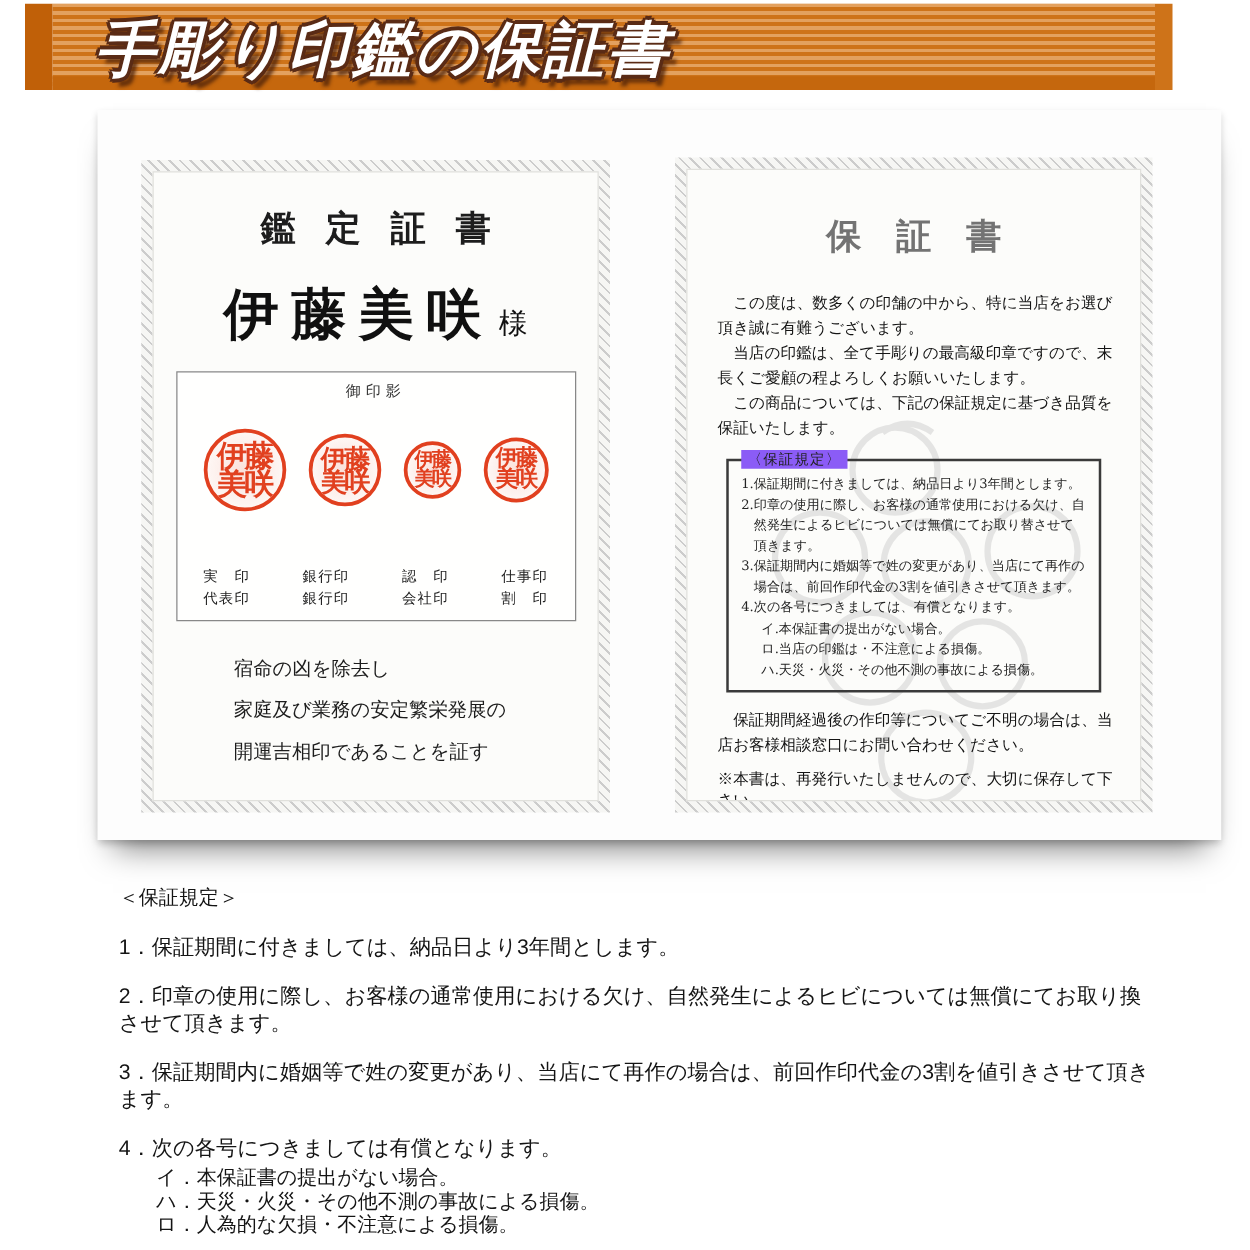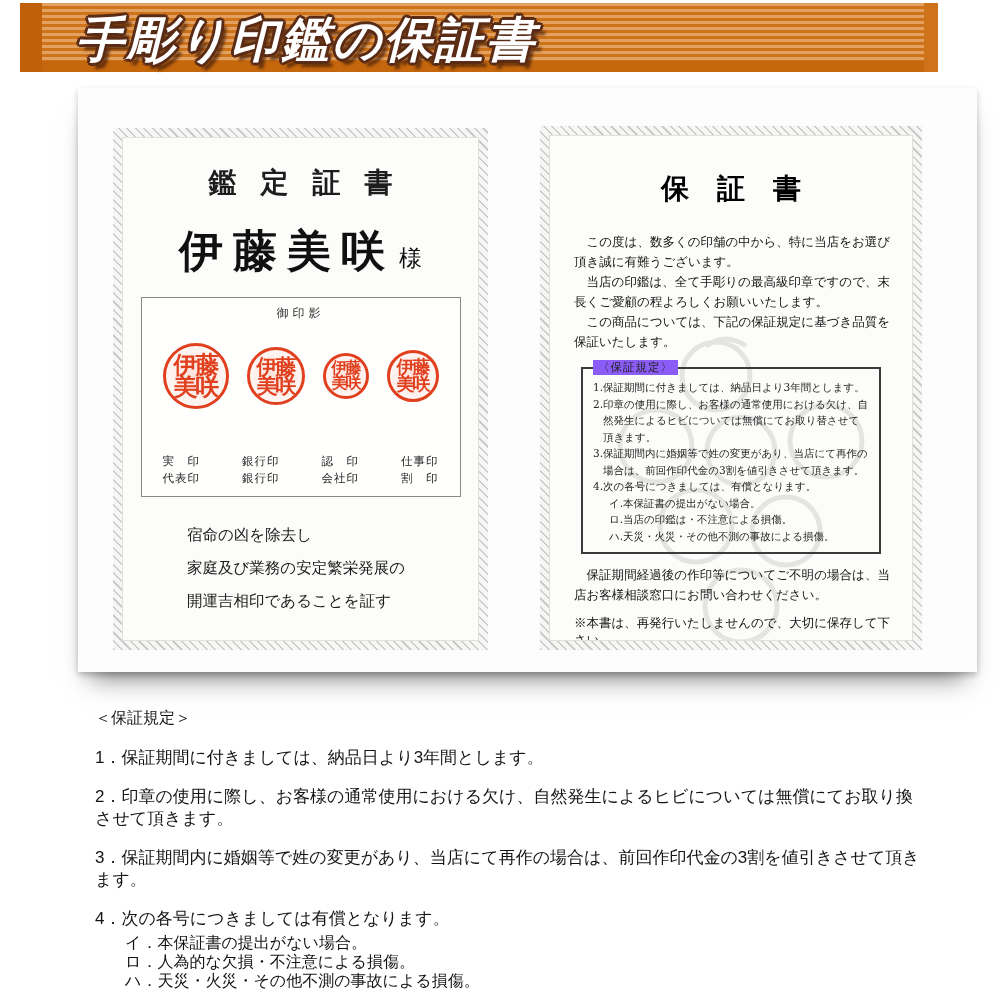--- a/index.html
+++ b/index.html
@@ -54,31 +54,31 @@
   .s1 { width:66px; height:66px; } .s1 .gl { font-size:24px; }
   .s2 { width:58px; height:58px; } .s2 .gl { font-size:21px; }
   .s3 { width:46px; height:46px; } .s3 .gl { font-size:16px; }
   .s4 { width:52px; height:52px; } .s4 .gl { font-size:18px; }
   .label-row { position:absolute; bottom:9px; left:0; right:0; display:flex; justify-content:space-around; }
   .lbl { text-align:center; font-family:"DejaVu Serif", serif; font-size:11.5px; line-height:17px; letter-spacing:1px; color:#222; }
   .statement { margin:22px 0 0 64px; font-family:"DejaVu Serif", serif; font-size:15.5px; line-height:33px; color:#1c1c1c; }
 
   
   .w-title { margin-top:34px; text-align:center; font-family:"DejaVu Serif", serif;
-    font-size:28px; font-weight:600; letter-spacing:28px; text-indent:28px; color:#000000; }
+    font-size:28px; font-weight:600; letter-spacing:28px; text-indent:28px; color:#737373; }
   .w-paras { margin:24px 22px 0 24px; font-family:"DejaVu Serif", serif; font-size:12.5px; line-height:20px; text-align:justify; color:#141414; }
   .w-paras p { margin:0; text-indent:1em; }
   .rules-box { position:relative; margin:15px auto 0; width:300px; border:2px solid #3a3a3a; padding:10px 10px 8px; box-sizing:border-box; z-index:1; }
   .rules-legend { position:absolute; top:-9px; left:10px; background:#8b5cf6; padding:0 5px;
     font-family:"DejaVu Serif", serif; font-size:11.5px; letter-spacing:1px; color:#222; }
   .rules-list { font-family:"DejaVu Serif", serif; font-size:10.5px; line-height:16.5px; color:#242424; }
   .rules-list .ri { padding-left:10px; text-indent:-10px; }
   .rules-list .rs { padding-left:16px; }
   .watermark { position:absolute; left:36px; top:200px; width:320px; height:320px; opacity:.45; z-index:0; }
-  .after-para { margin:12px 22px 0 24px; font-family:Liberation Mono, monospace; font-size:12.5px; line-height:20px; text-indent:1em; text-align:justify; color:#141414; position:relative; z-index:1; }
+  .after-para { margin:12px 22px 0 24px; font-family:Liberation Sans, sans-serif; font-size:12.5px; line-height:20px; text-indent:1em; text-align:justify; color:#141414; position:relative; z-index:1; }
   .note { margin:9px 22px 0 24px; font-family:"DejaVu Serif", serif; font-size:12.5px; color:#141414; position:relative; z-index:1; }
 
   
   .bottom { position:absolute; left:95px; top:708px; width:835px; color:#141414; }
   .b-head { font-size:16px; margin-bottom:18px; }
   .b-item { font-size:17px; line-height:22px; margin-bottom:17px; }
   .b-item.last { margin-bottom:3px; }
   .b-sub { font-size:16px; line-height:19px; margin-left:30px; }
 </style>
 </head>
@@ -180,15 +180,15 @@
   </div>
 </div>
 
 <div class="bottom">
   <div class="b-head">＜保証規定＞</div>
   <div class="b-item">1．保証期間に付きましては、納品日より3年間とします。</div>
   <div class="b-item">2．印章の使用に際し、お客様の通常使用における欠け、自然発生によるヒビについては無償にてお取り換させて頂きます。</div>
   <div class="b-item">3．保証期間内に婚姻等で姓の変更があり、当店にて再作の場合は、前回作印代金の3割を値引きさせて頂きます。</div>
   <div class="b-item last">4．次の各号につきましては有償となります。</div>
   <div class="b-sub">イ．本保証書の提出がない場合。</div>
+  <div class="b-sub">ハ．天災・火災・その他不測の事故による損傷。</div>
   <div class="b-sub">ロ．人為的な欠損・不注意による損傷。</div>
-  <div class="b-sub">ハ．天災・火災・その他不測の事故による損傷。</div>
 </div>
 
 </body></html>

